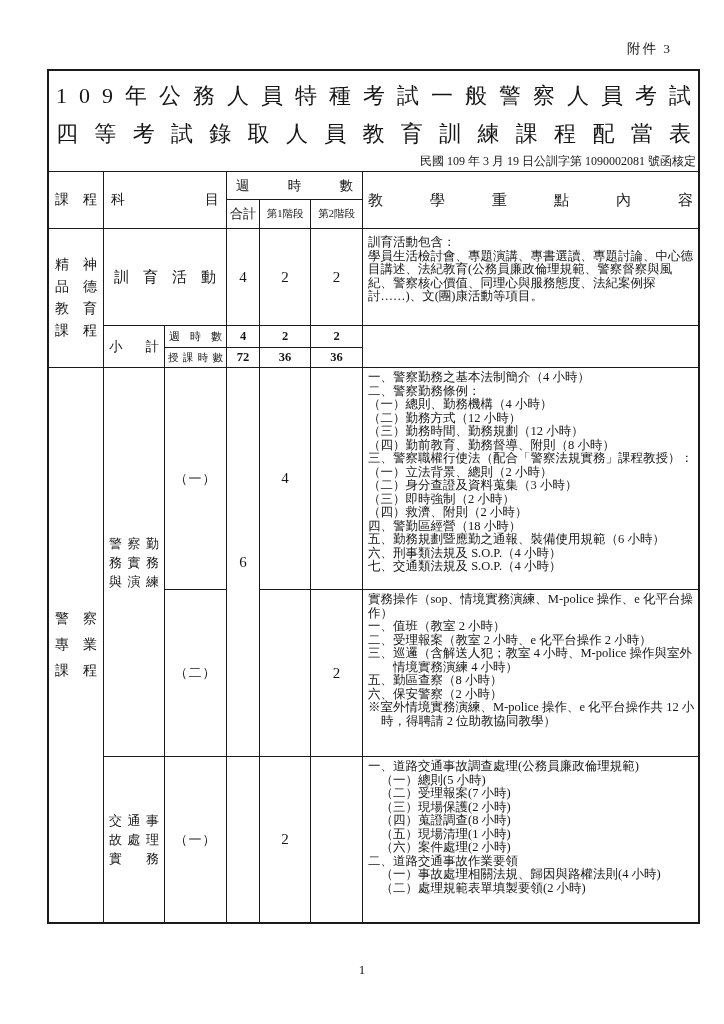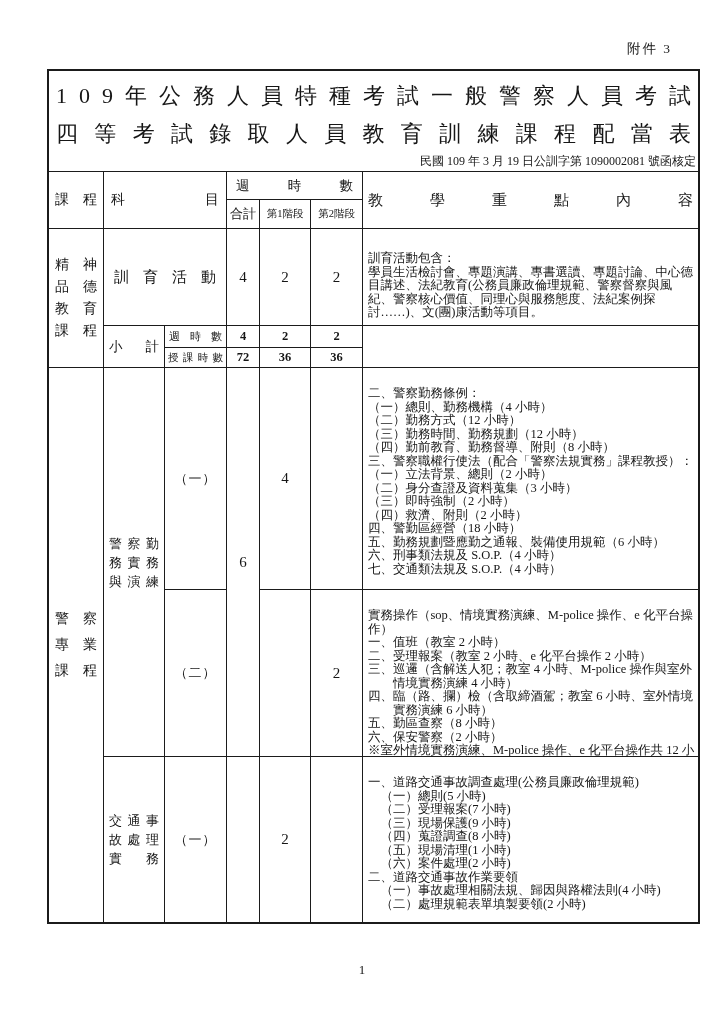--- a/index.html
+++ b/index.html
@@ -51,21 +51,21 @@
   .subj-spread     { flex:1; font-size:15px;   padding:0 10px; }
   .subtotal-label  { flex:1; font-size:13.5px; padding:0 5px; }
   .wk-label        { flex:1; font-size:11px;   padding:0 4px; }
   .teach-label     { flex:1; font-size:10.5px; padding:0 3px; }
   .part-label      { font-size:13px; letter-spacing:1px; }
 
   .num  { font-size:15px; }
   .numb { font-size:12.5px; font-weight:bold; }
 
   
-  .content { font-size:12.5px; line-height:13.5px; padding:3px 2px 2px 5px;margin-top:16px; }
+  .content { font-size:12.5px; line-height:13.5px; padding:3px 2px 2px 5px; }
   .content .cline { padding-left:25px; text-indent:-25px; }
   .content .cline.hang1 { padding-left:13px; text-indent:-13px; }
   .content .intro { margin-bottom:0; }
 </style>
 </head>
 <body>
 
 <div class="page">
 
   <div class="attachment">附件 3</div>
@@ -255,20 +255,21 @@
             <span>練</span>
           </div>
         </div>
     </div>
     <div class="cell vc br bb part-label" style="grid-column:3;grid-row:7">（一）</div>
     <div class="cell vc br bb num" style="grid-column:4;grid-row:7/9">6</div>
     <div class="cell vc br bb num" style="grid-column:5;grid-row:7">4</div>
     <div class="cell vc br bb num" style="grid-column:6;grid-row:7"></div>
     <div class="cell content bb" style="grid-column:7;grid-row:7">
       <div>
+          <div class="cline">一、警察勤務之基本法制簡介（4 小時）</div>
           <div class="cline">二、警察勤務條例：</div>
           <div class="cline">（一）總則、勤務機構（4 小時）</div>
           <div class="cline">（二）勤務方式（12 小時）</div>
           <div class="cline">（三）勤務時間、勤務規劃（12 小時）</div>
           <div class="cline">（四）勤前教育、勤務督導、附則（8 小時）</div>
           <div class="cline">三、警察職權行使法（配合「警察法規實務」課程教授）：</div>
           <div class="cline">（一）立法背景、總則（2 小時）</div>
           <div class="cline">（二）身分查證及資料蒐集（3 小時）</div>
           <div class="cline">（三）即時強制（2 小時）</div>
           <div class="cline">（四）救濟、附則（2 小時）</div>
@@ -281,21 +282,20 @@
 
     <div class="cell vc br bb part-label" style="grid-column:3;grid-row:8">（二）</div>
     <div class="cell vc br bb num" style="grid-column:5;grid-row:8"></div>
     <div class="cell vc br bb num" style="grid-column:6;grid-row:8">2</div>
     <div class="cell content bb" style="grid-column:7;grid-row:8">
       <div class="intro">實務操作（sop、情境實務演練、M-police 操作、e 化平台操作）</div>
       <div>
           <div class="cline">一、值班（教室 2 小時）</div>
           <div class="cline">二、受理報案（教室 2 小時、e 化平台操作 2 小時）</div>
           <div class="cline">三、巡邏（含解送人犯；教室 4 小時、M-police 操作與室外情境實務演練 4 小時）</div>
-          <div class="cline">四、臨（路、攔）檢（含取締酒駕；教室 6 小時、室外情境實務演練 6 小時）</div>
           <div class="cline">五、勤區查察（8 小時）</div>
           <div class="cline">六、保安警察（2 小時）</div>
           <div class="cline hang1">※室外情境實務演練、M-police 操作、e 化平台操作共 12 小時，得聘請 2 位助教協同教學）</div>
         </div>
     </div>
 
     <div class="cell vc br" style="grid-column:2;grid-row:9">
       <div class="name-box">
           <div class="char-row">
             <span>交</span>
@@ -315,21 +315,21 @@
     </div>
     <div class="cell vc br part-label" style="grid-column:3;grid-row:9">（一）</div>
     <div class="cell vc br num" style="grid-column:4;grid-row:9"></div>
     <div class="cell vc br num" style="grid-column:5;grid-row:9">2</div>
     <div class="cell vc br num" style="grid-column:6;grid-row:9"></div>
     <div class="cell content" style="grid-column:7;grid-row:9">
       <div>
           <div class="cline">一、道路交通事故調查處理(公務員廉政倫理規範)</div>
           <div class="cline">　（一）總則(5 小時)</div>
           <div class="cline">　（二）受理報案(7 小時)</div>
-          <div class="cline">　（三）現場保護(9 小時)</div>
+          <div class="cline">　（三）現場保護(2 小時)</div>
           <div class="cline">　（四）蒐證調查(8 小時)</div>
           <div class="cline">　（五）現場清理(1 小時)</div>
           <div class="cline">　（六）案件處理(2 小時)</div>
           <div class="cline">二、道路交通事故作業要領</div>
           <div class="cline">　（一）事故處理相關法規、歸因與路權法則(4 小時)</div>
           <div class="cline">　（二）處理規範表單填製要領(2 小時)</div>
         </div>
     </div>
 
   </div>

